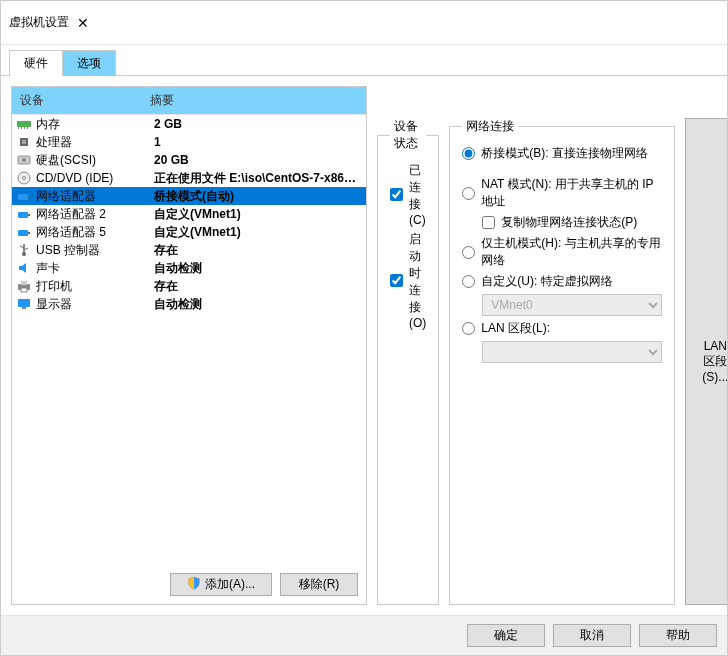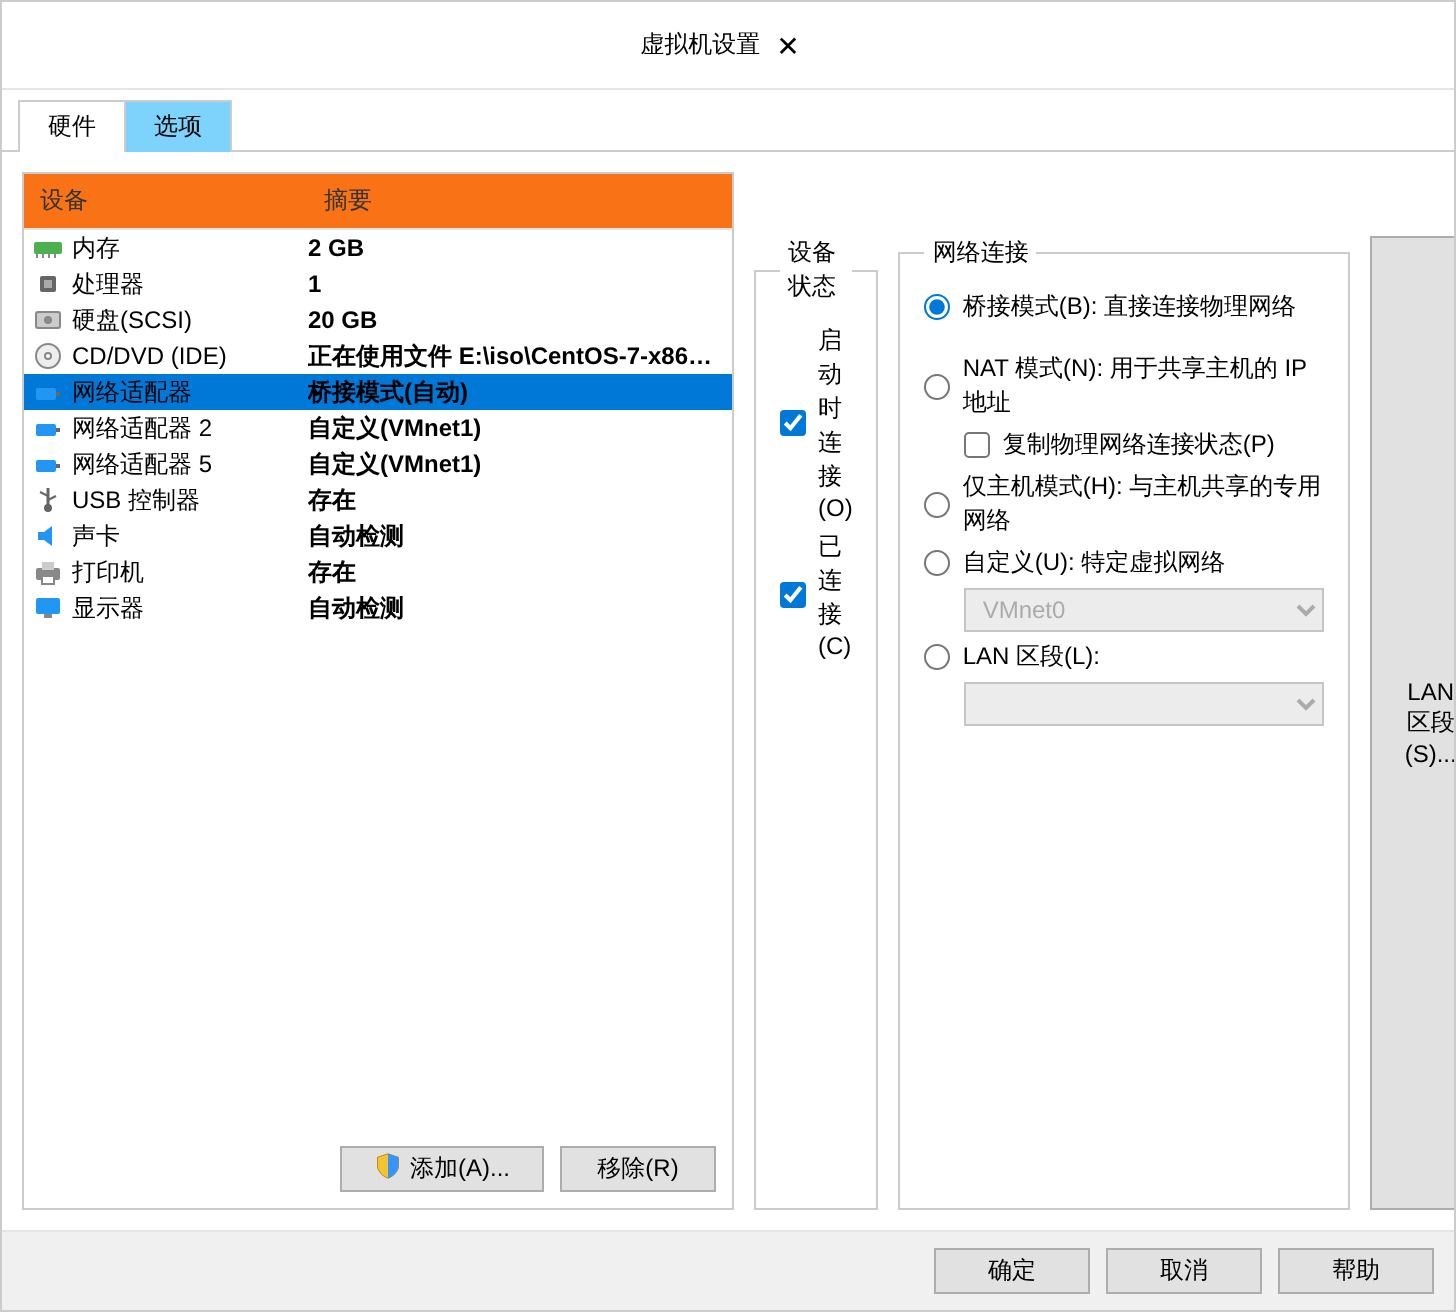--- a/index.html
+++ b/index.html
@@ -1,25 +1,25 @@
 <!DOCTYPE html>
 <html><head>
   <meta charset="utf-8">
   <style>
     * { margin: 0; padding: 0; box-sizing: border-box; font-family: "Microsoft YaHei UI", "Segoe UI", Tahoma, sans-serif; font-size: 12px; }
     body { background: #ffffff; width: 728px; height: 656px; border: 1px solid #cccccc; display: flex; flex-direction: column; overflow: hidden; }
-    .titlebar { display: flex; justify-content: center; align-items: center; height: 44px; padding: 16px 8px; border-bottom: 1px solid #e5e5e5; }
+    .titlebar { display: flex; justify-content: flex-start; align-items: center; height: 44px; padding: 16px 8px; border-bottom: 1px solid #e5e5e5; }
     .titlebar .close { font-size: 14px; padding: 2px 8px; cursor: default; }
     .tab-row { display: flex; border-bottom: 1px solid #cccccc; padding: 4px 8px 0 8px; }
     .tab { padding: 4px 14px; border: 1px solid #cccccc; border-bottom: none; background: #ffffff; margin-right: -1px; position: relative; top: 1px; cursor: default; }
     .tab.active { background: #ffffff; z-index: 1; }
     .tab:not(.active) { background: #7dd3fc; }
     .content { flex: 1; display: flex; padding: 10px; gap: 10px; }
     .left-panel { width: 356px; border: 1px solid #cccccc; display: flex; flex-direction: column; }
-    .list-header { display: flex; padding: 5px 8px; border-bottom: 1px solid #e5e5e5; background: #f97316; color: #333; gap: 12px; }
+    .list-header { display: flex; padding: 5px 8px; border-bottom: 1px solid #e5e5e5; background: #7dd3fc; color: #333; }
     .col-device { width: 130px; }
     .col-summary { flex: 1; }
     .device-list { flex: 1; overflow: auto; }
     .device-row { display: flex; align-items: center; padding: 1px 6px 1px 4px; height: 18px; cursor: default; }
     .device-row.selected { background: #0078d7; color: #000000; }
     .device-icon { width: 16px; height: 16px; margin-right: 4px; display: inline-flex; align-items: center; justify-content: center; }
     .device-name { width: 118px; white-space: nowrap; overflow: hidden; }
     .device-summary { flex: 1; white-space: nowrap; overflow: hidden; text-overflow: ellipsis; font-weight: bold; }
     .left-buttons { padding: 8px; display: flex; justify-content: flex-end; gap: 8px; }
     .btn { padding: 2px 16px; border: 1px solid #adadad; background: #e1e1e1; cursor: default; display: inline-flex; align-items: center; gap: 4px; }
@@ -184,25 +184,25 @@
       </button>
       <button class="btn btn-wide">移除(R)</button>
     </div>
   </div>
 
   <div class="right-panel">
     <fieldset>
       <legend>设备状态</legend>
       <div class="field-row">
         <input type="checkbox" checked="" style="">
+        <label>已连接(C)</label>
+      </div>
+      <div class="field-row">
+        <input type="checkbox" checked="" style="">
         <label>启动时连接(O)</label>
-      </div>
-      <div class="field-row">
-        <input type="checkbox" checked="" style="">
-        <label>已连接(C)</label>
       </div>
     </fieldset>
 
     <fieldset>
       <legend>网络连接</legend>
       <div class="field-row">
         <input type="radio" name="net" checked="" style="">
         <label>桥接模式(B): 直接连接物理网络</label>
       </div>
       <div class="field-row" style="margin-top:10px;">

